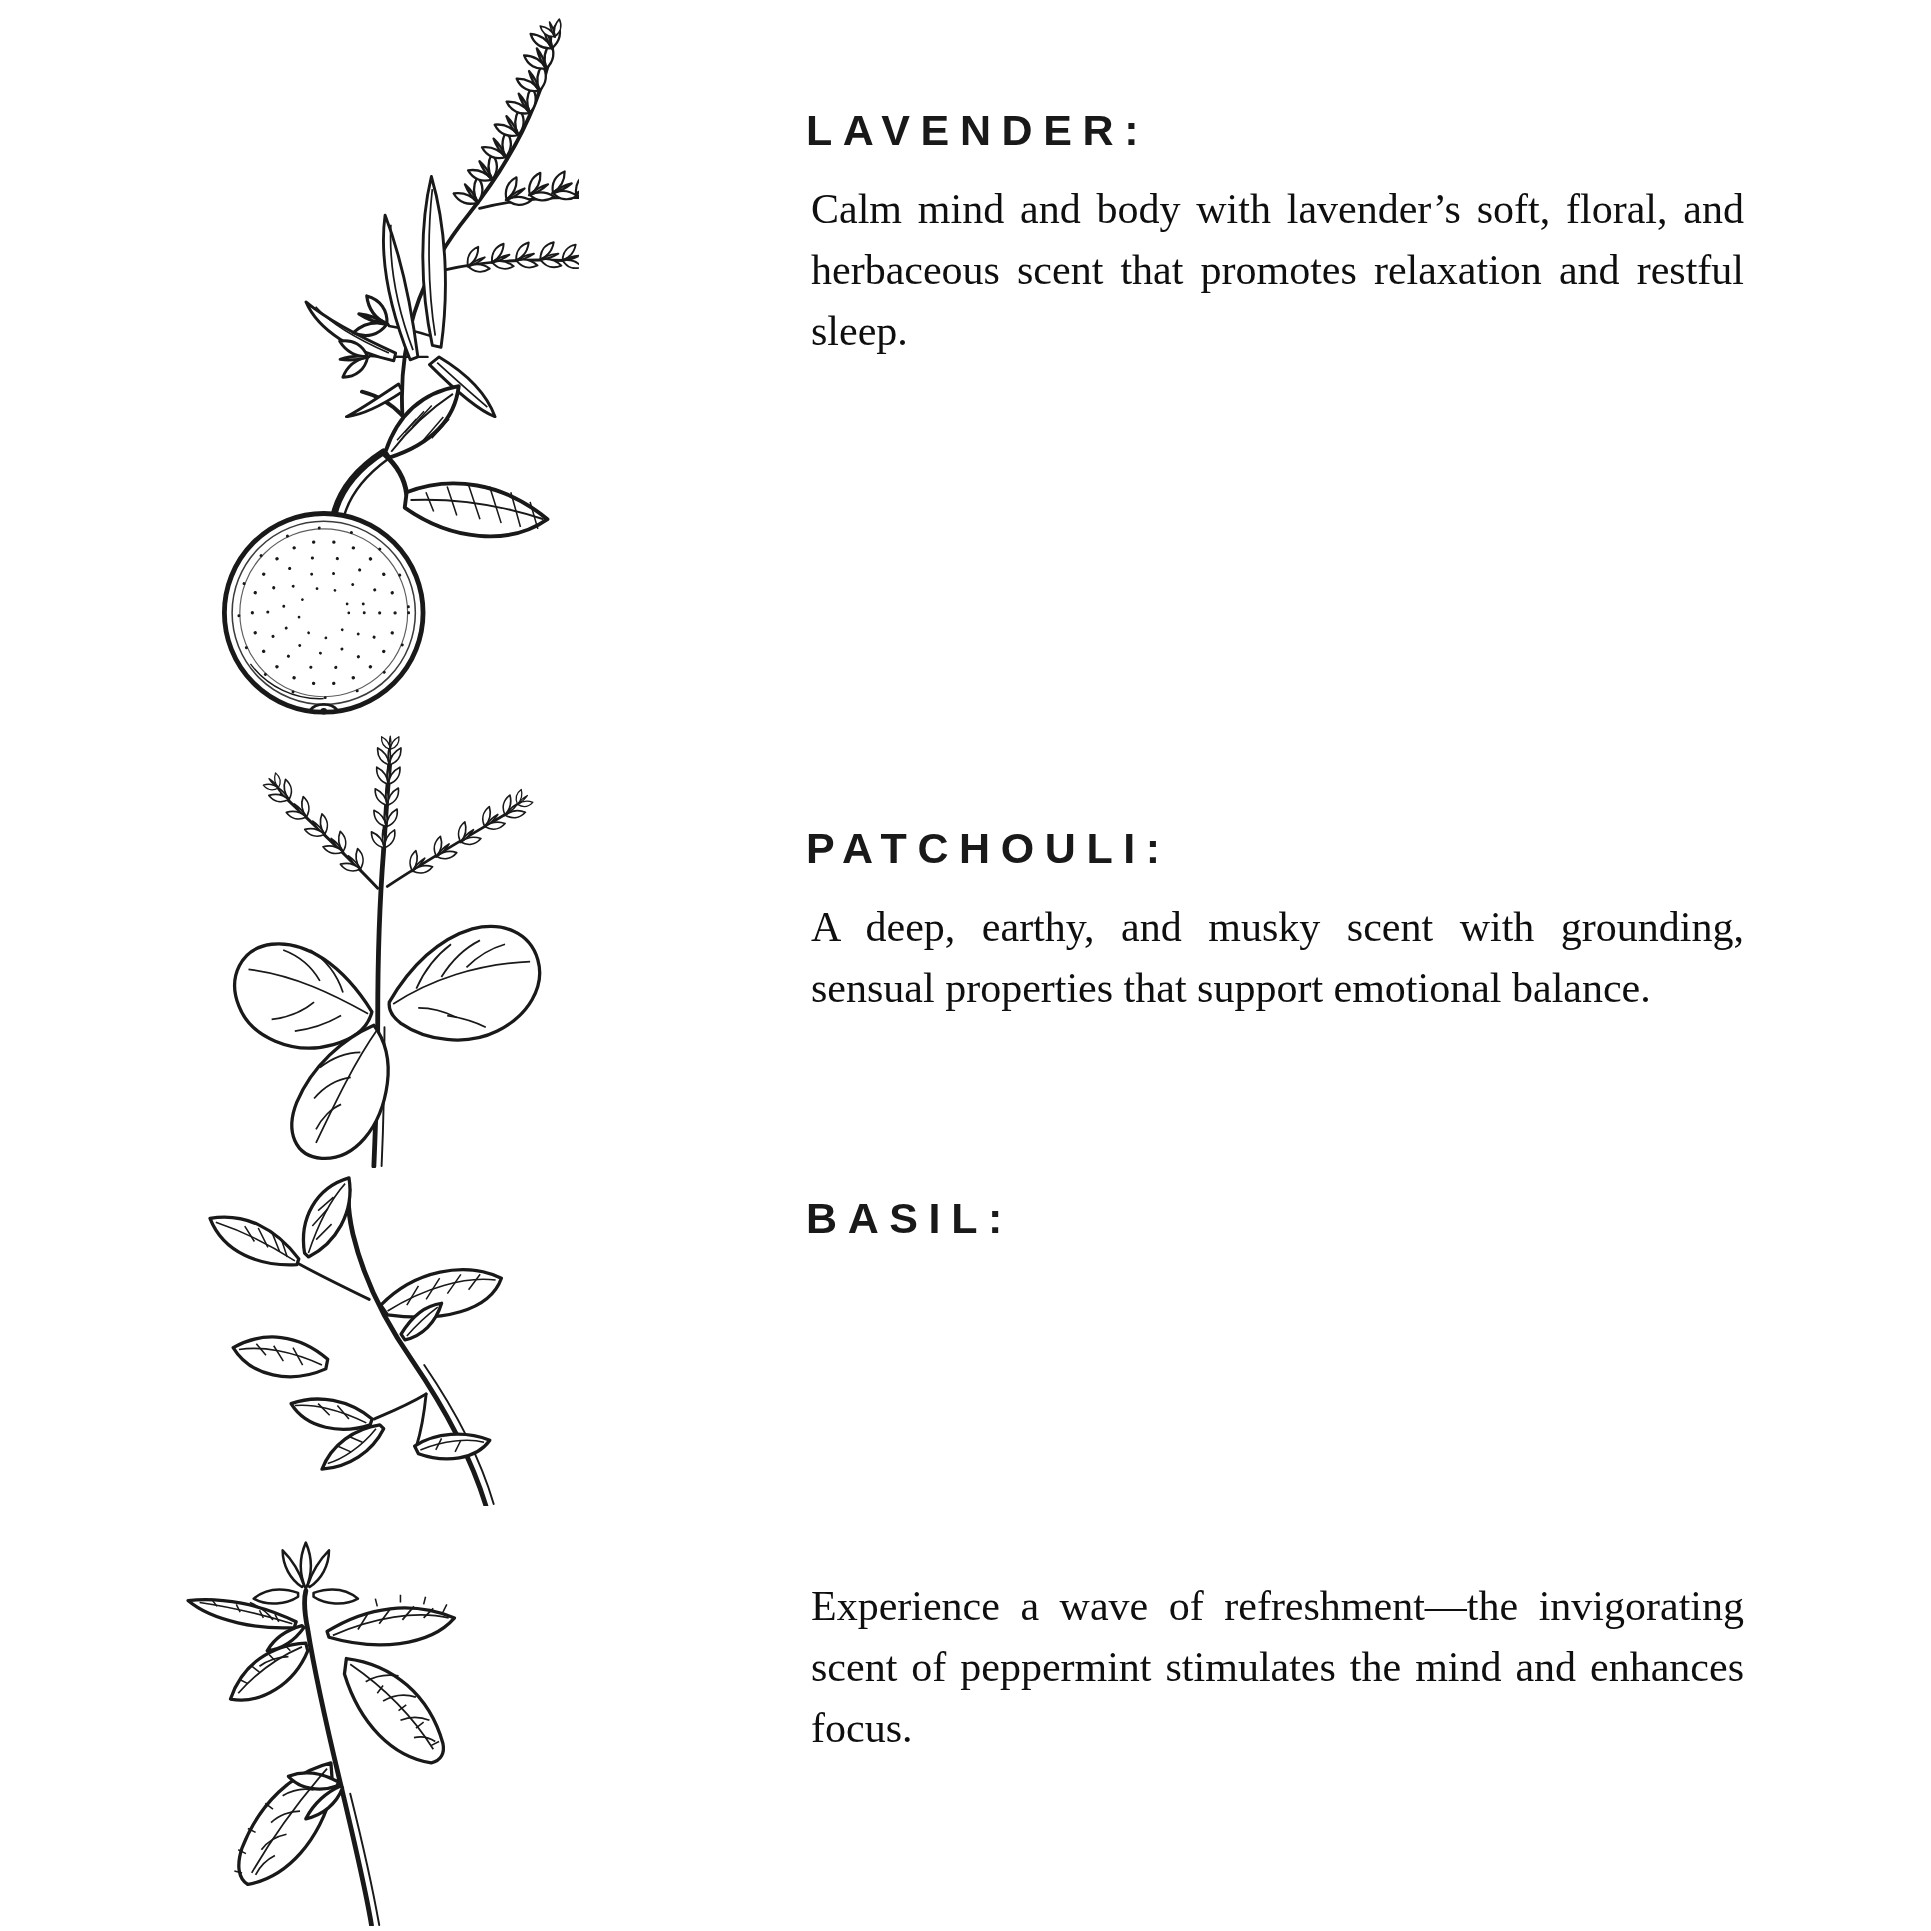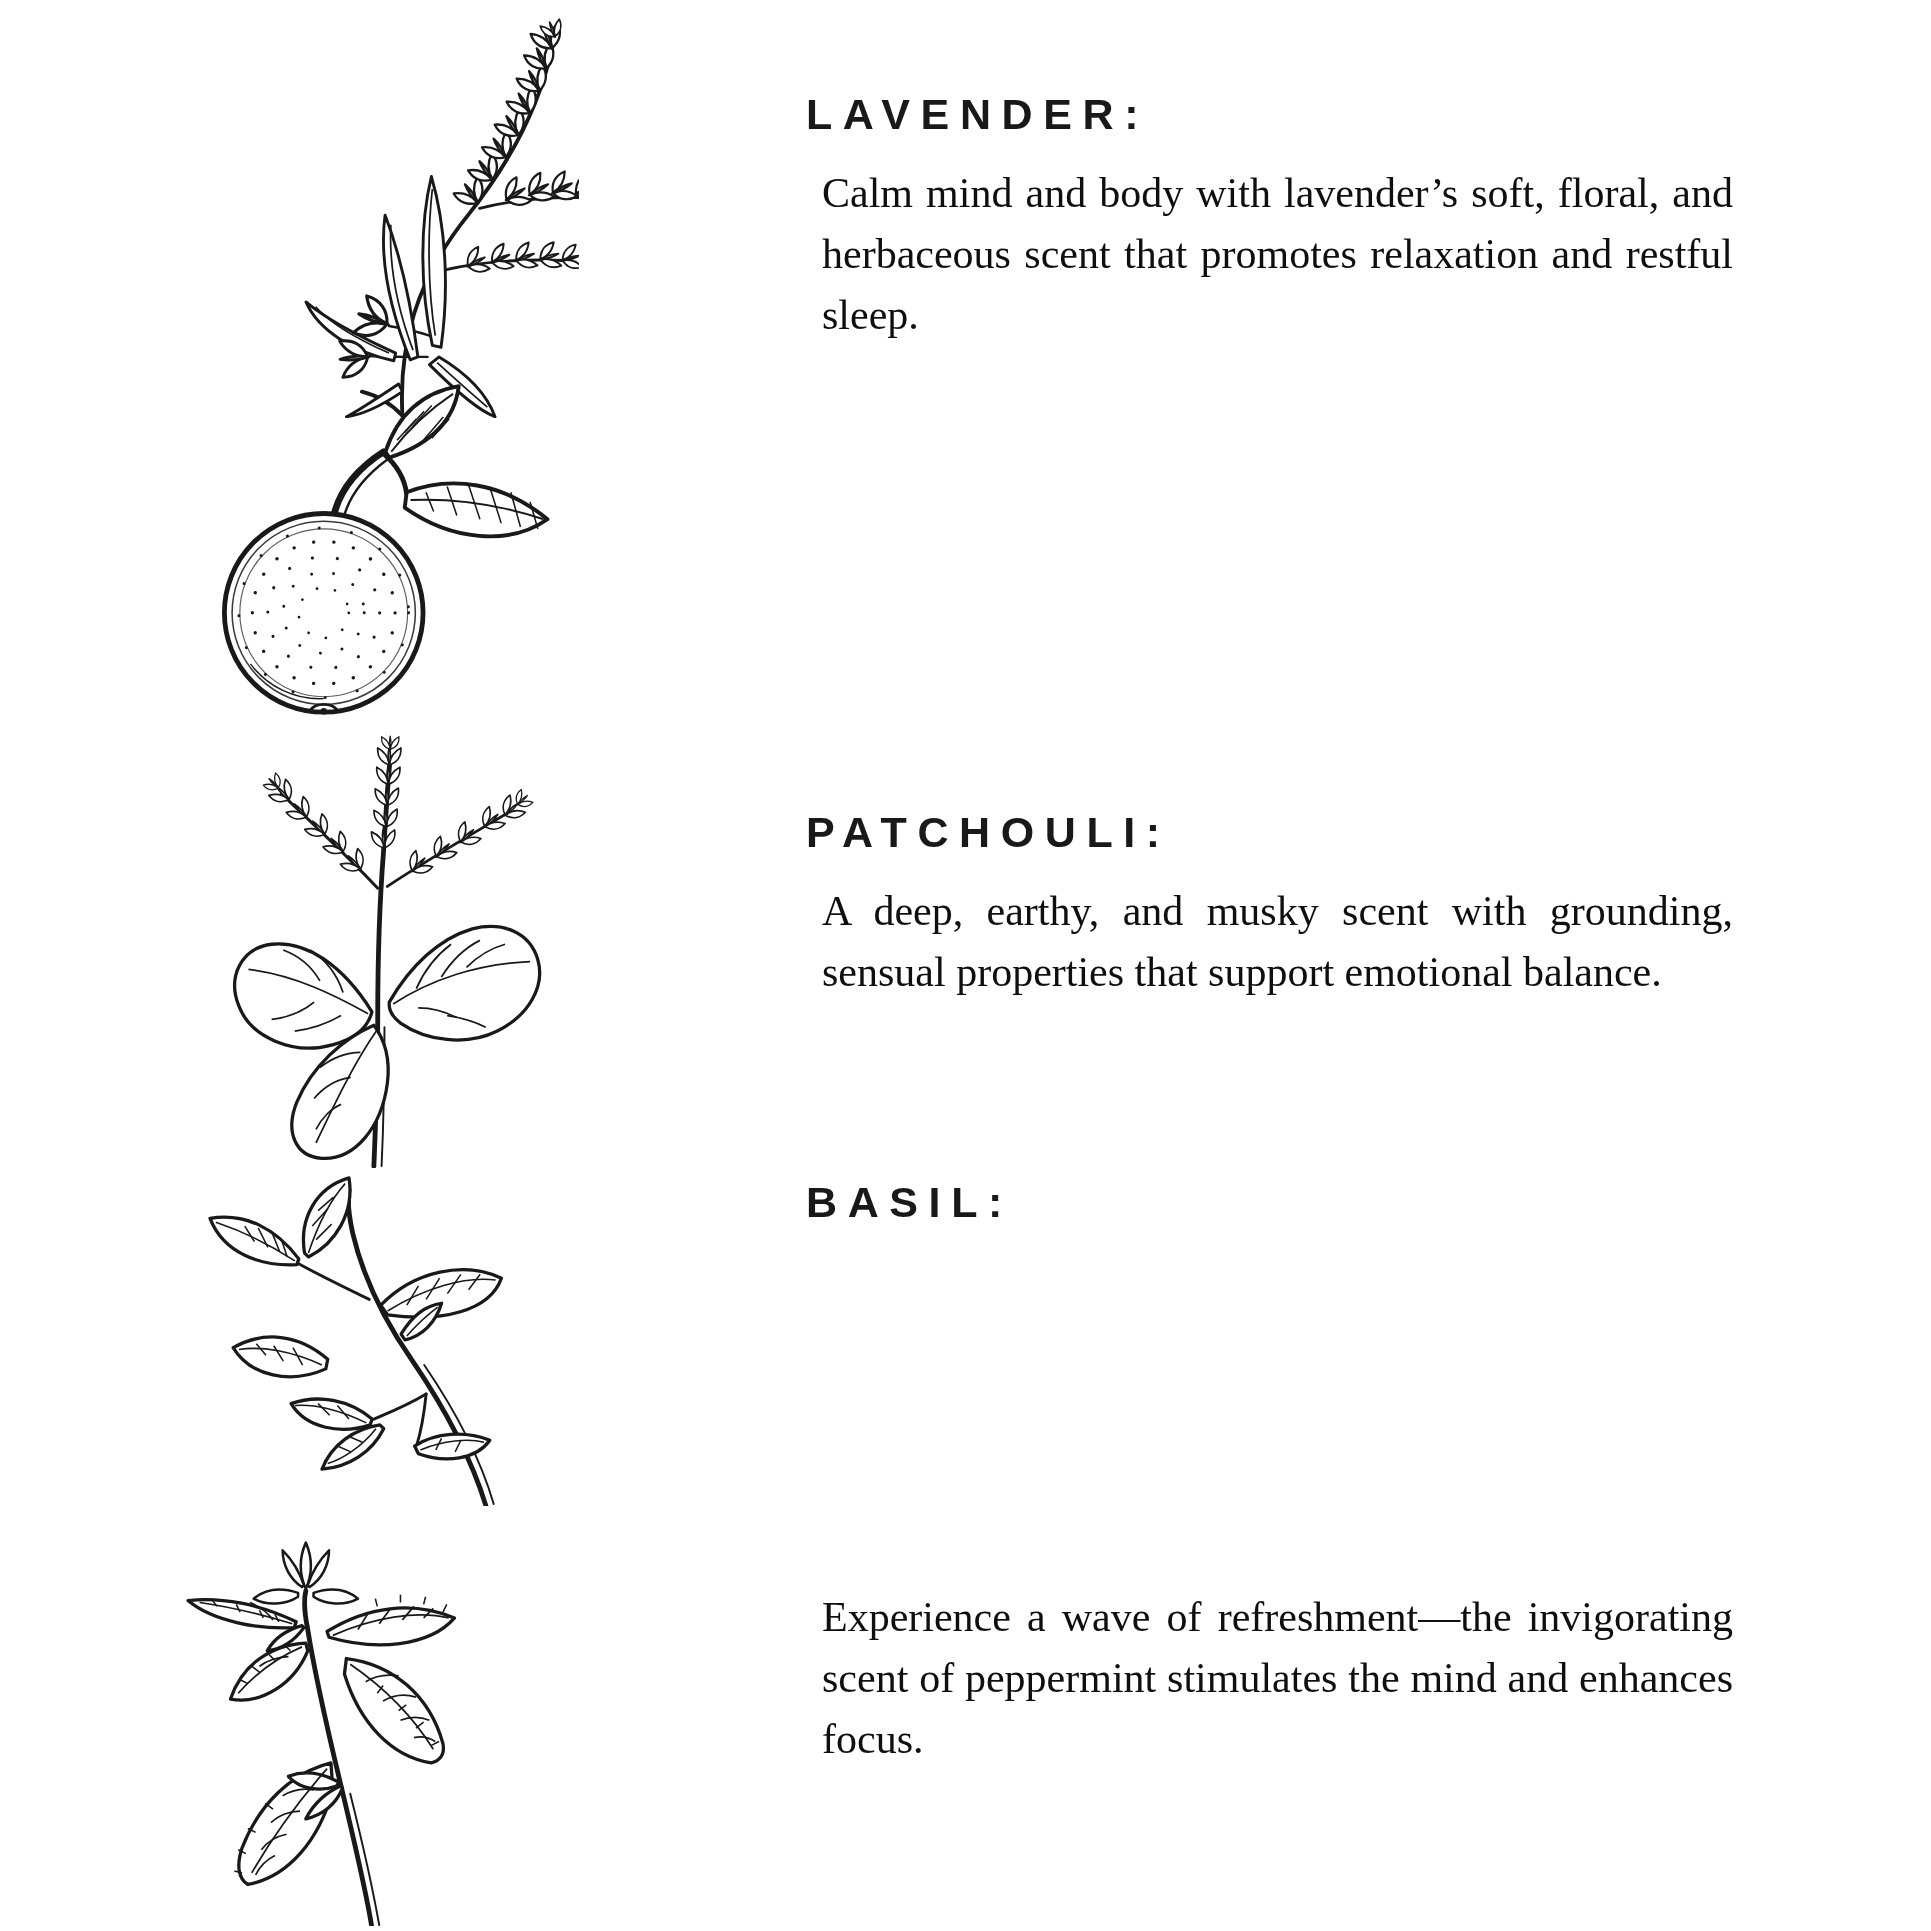--- a/index.html
+++ b/index.html
@@ -2,26 +2,26 @@
 <html><head>
 <meta charset="utf-8">
 <style>
   html,body{margin:0;padding:0;background:#fff;}
   .page{position:relative;width:1931px;height:1931px;background:#ffffff;overflow:hidden;}
   .illus{position:absolute;}
   .text-block{position:absolute;left:806px;width:943px;}
   .text-block h2{
     font-family:"Liberation Sans",sans-serif;
     font-size:43px;line-height:45px;font-weight:700;
-    letter-spacing:10.6px;color:#191919;margin:0 0 26px 0;
+    letter-spacing:10.6px;color:#191919;margin:16px 0 26px 0;
   }
   .text-block p{
     font-family:"Liberation Serif",serif;
     font-size:42px;line-height:61px;color:#0f0f0f;
-    text-align:justify;margin:16px;
+    text-align:justify;margin:5px;
   }
   svg{display:block;}
 </style>
 </head>
 <body>
 
 <div class="page">
 
   <svg class="illus" style="left:140px;top:17.4px;width:439px;height:401px" viewBox="0 0 455 415">
     <defs>

